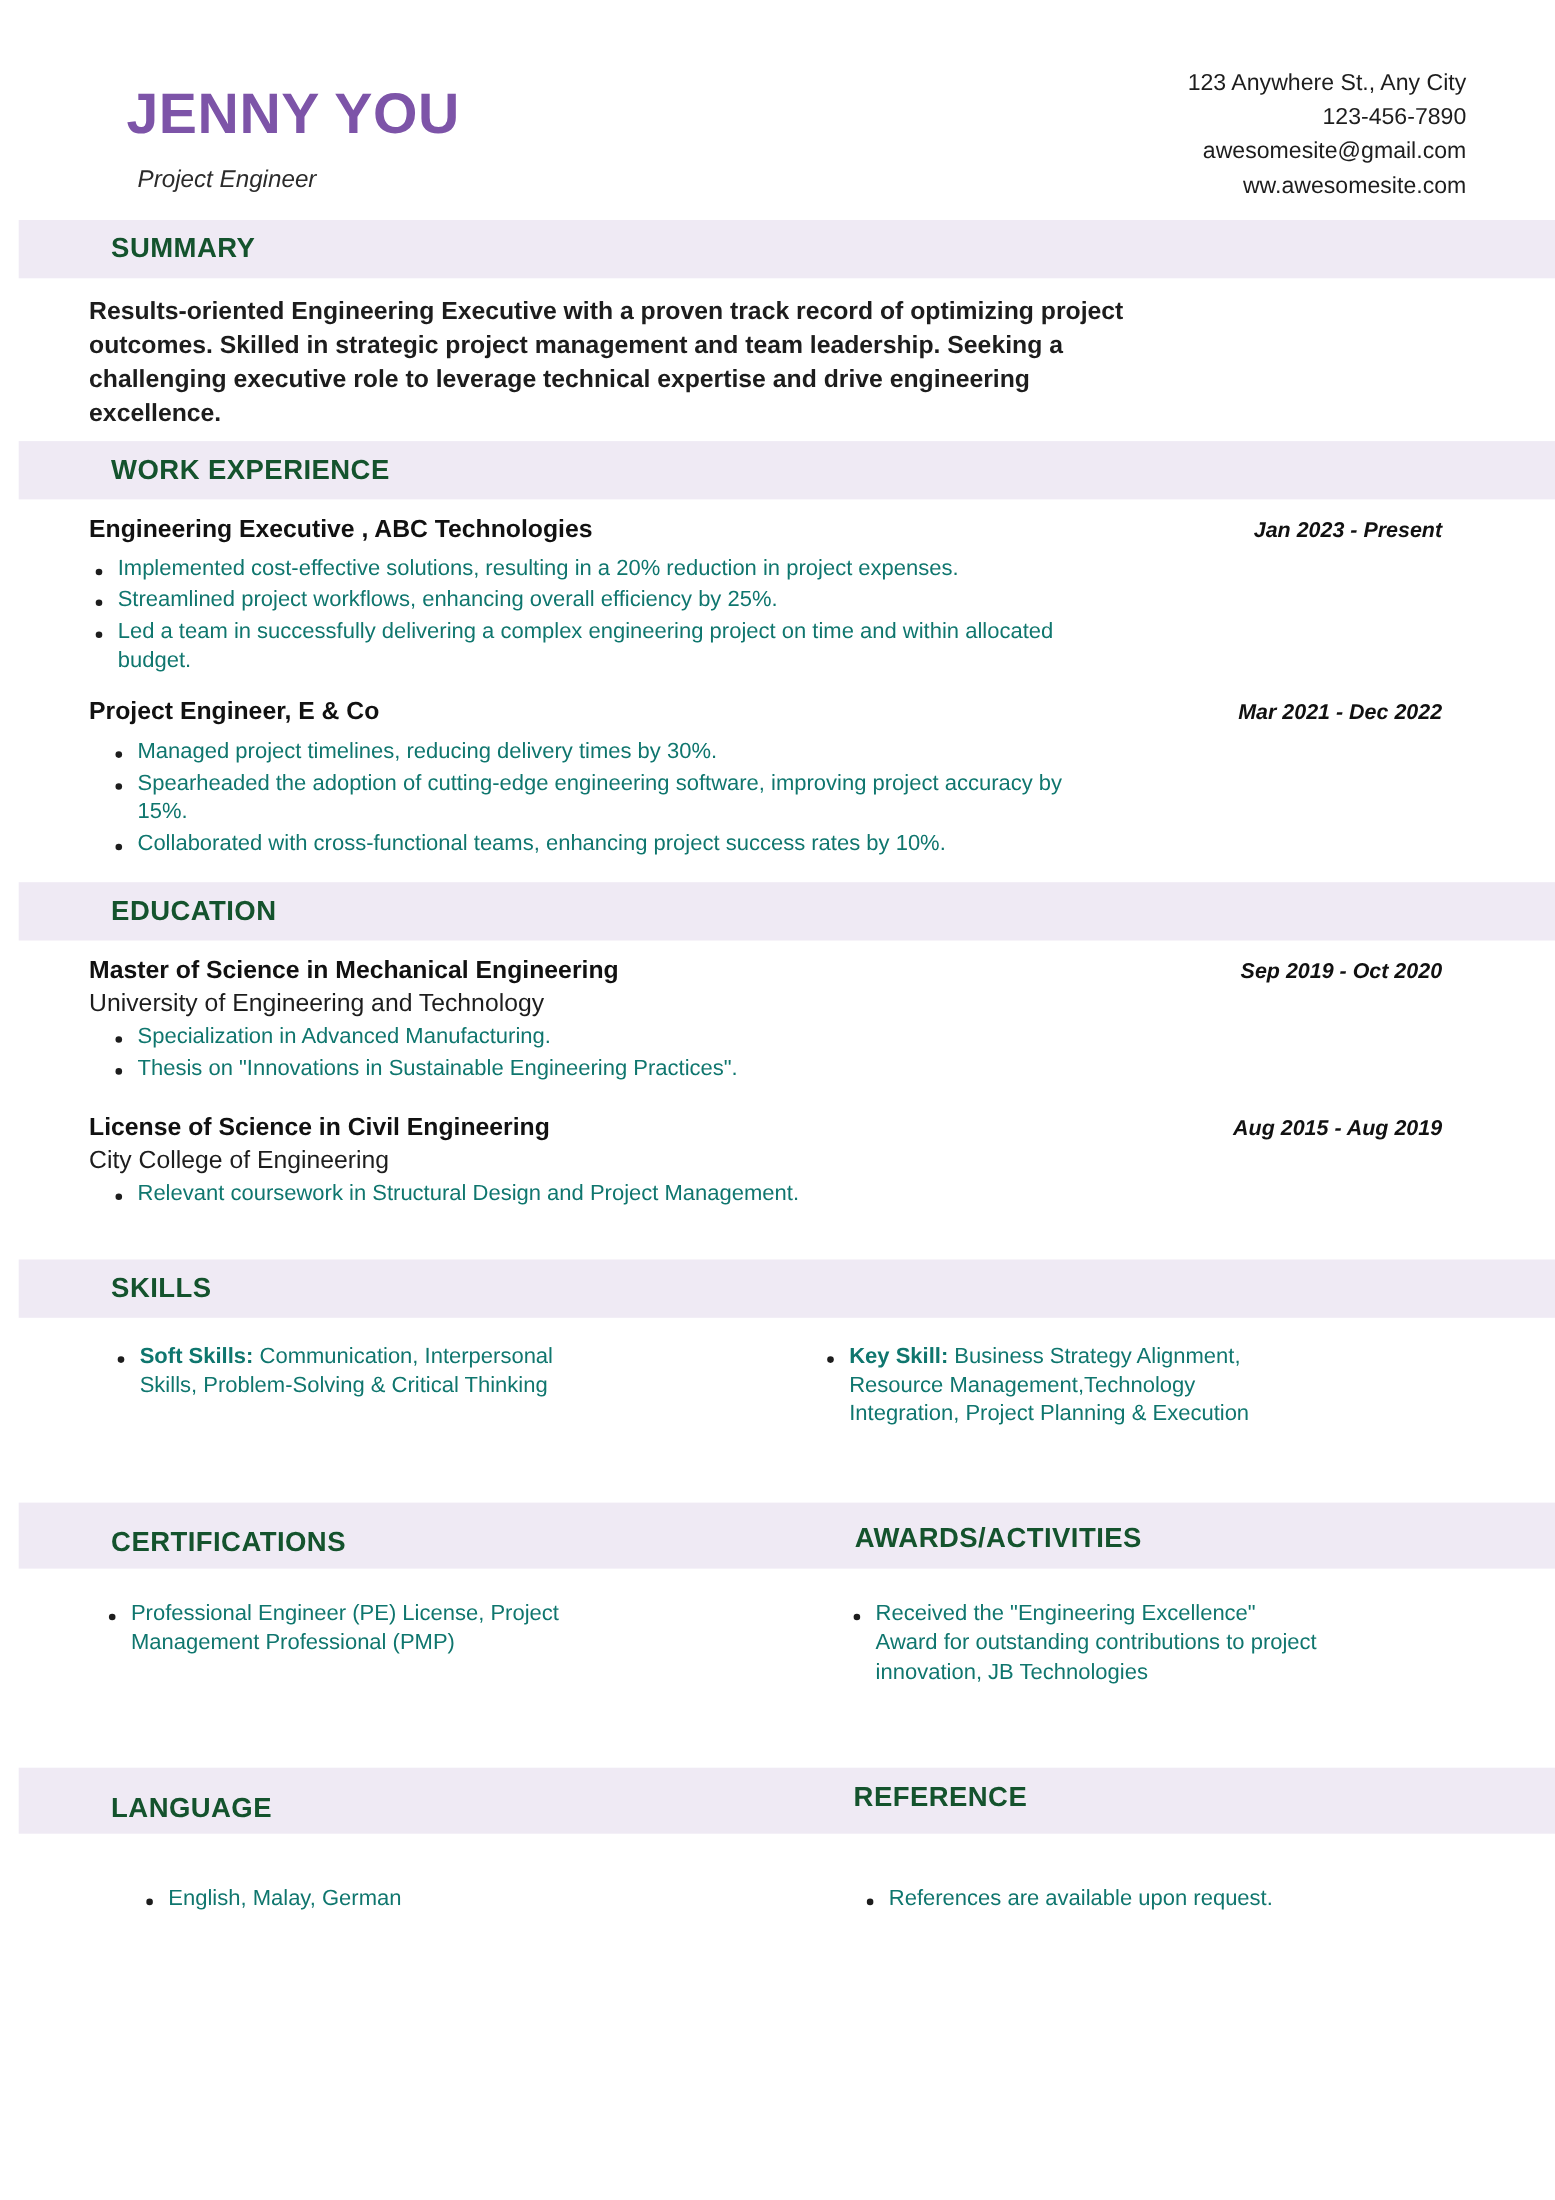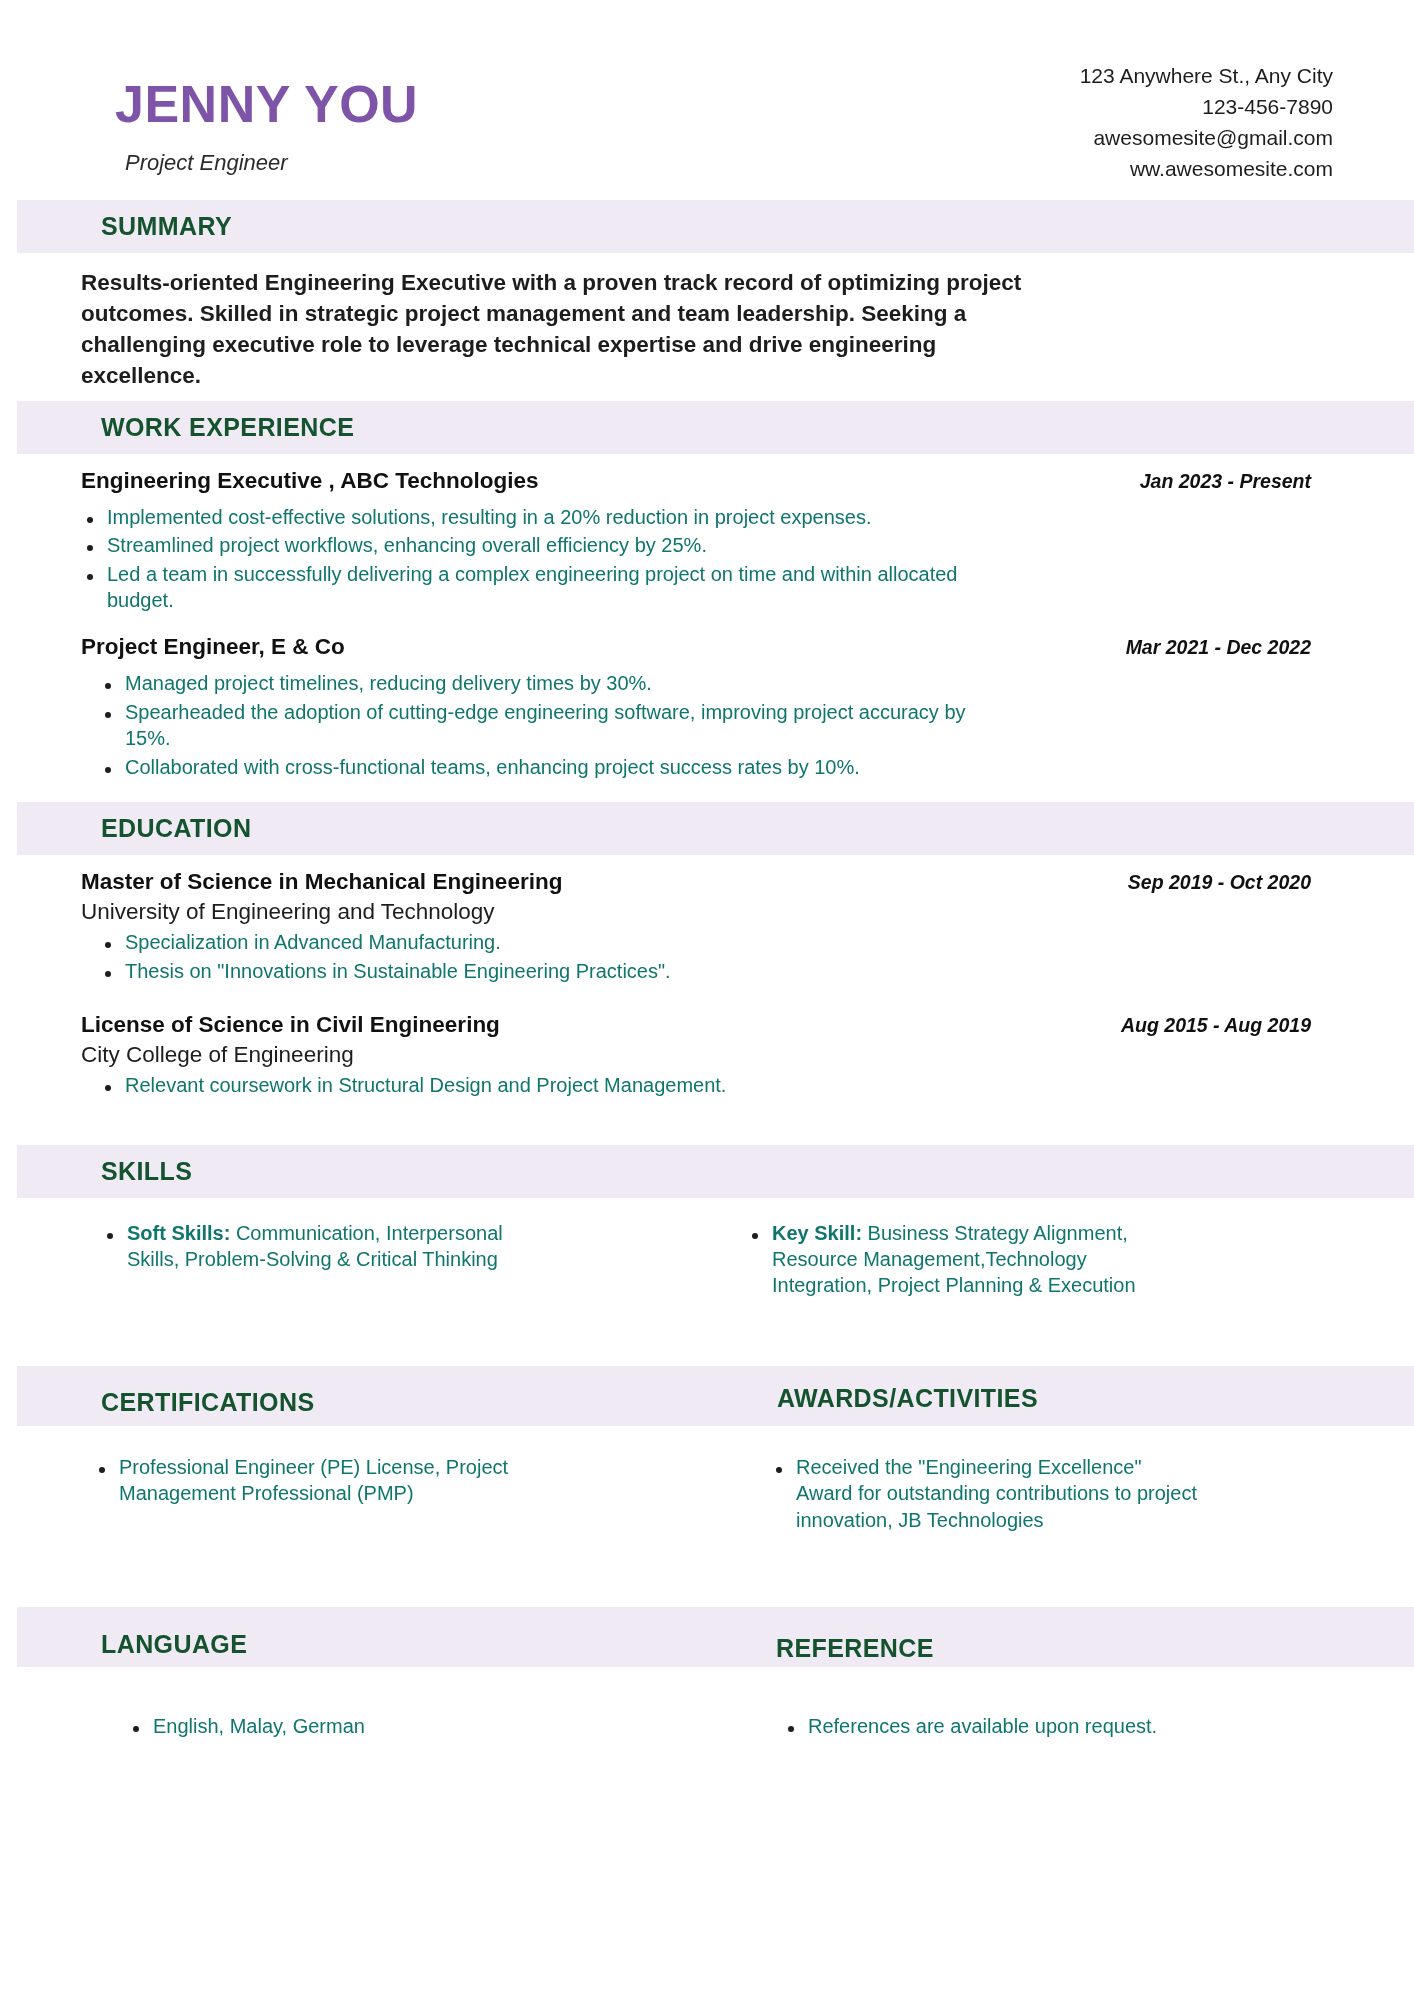--- a/index.html
+++ b/index.html
@@ -78,21 +78,21 @@
     gap: 40px;
   }
   .band.two-col .col {
     width: 50%;
     position: relative;
   }
   .band.two-col h2 { position: absolute; }
   .bh-certs   { left: 84px; top: 22px; }
   .bh-awards  { left: 33px; top: 18px; }
   .bh-lang    { left: 84px; top: 23px; }
-  .bh-ref     { left: 32px; top: 27px; }
+  .bh-ref     { left: 32px; top: 13px; }
 
   
   .body-block {
     padding: 14px 84px 10px 64px;
   }
   .para {
     font-size: 22.5px;
     line-height: 1.38;
     color: #1d1d1d;
     max-width: 980px;

